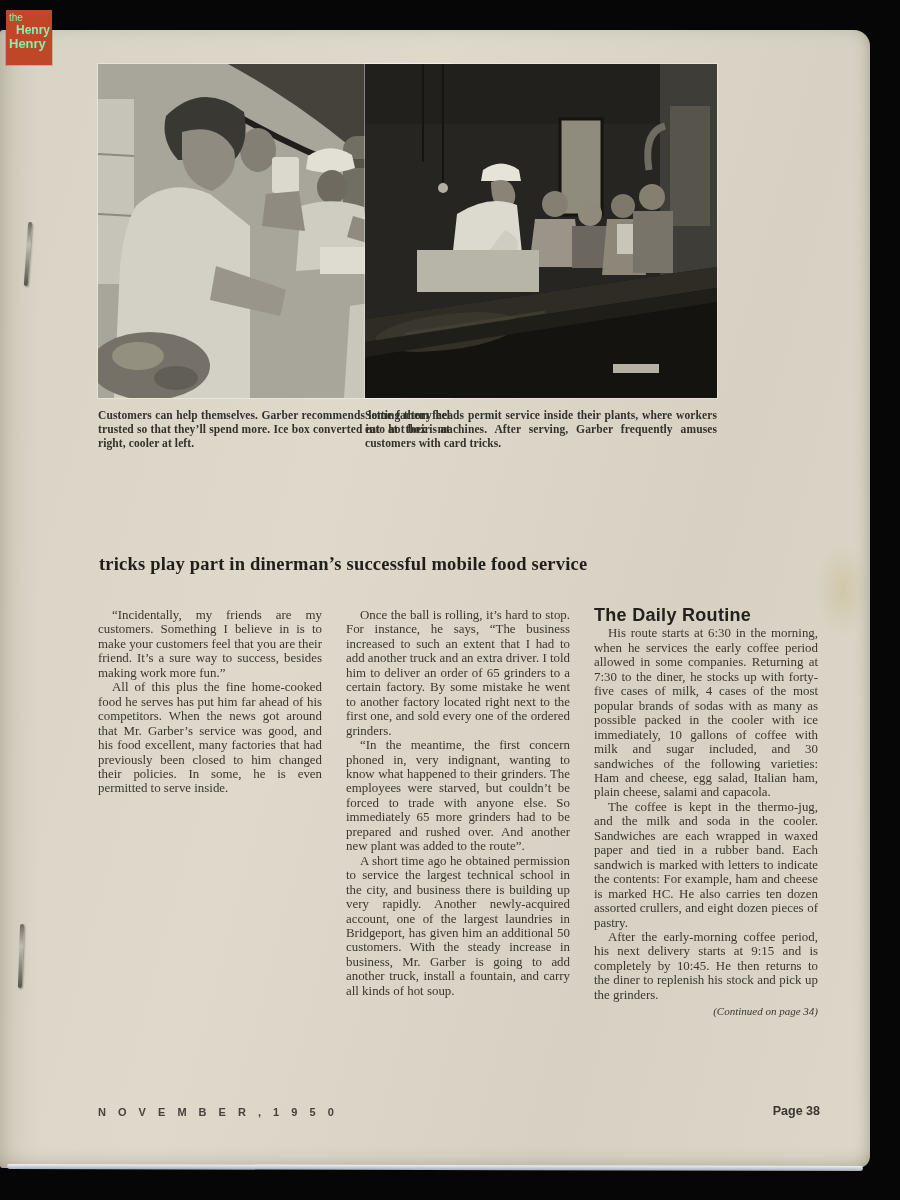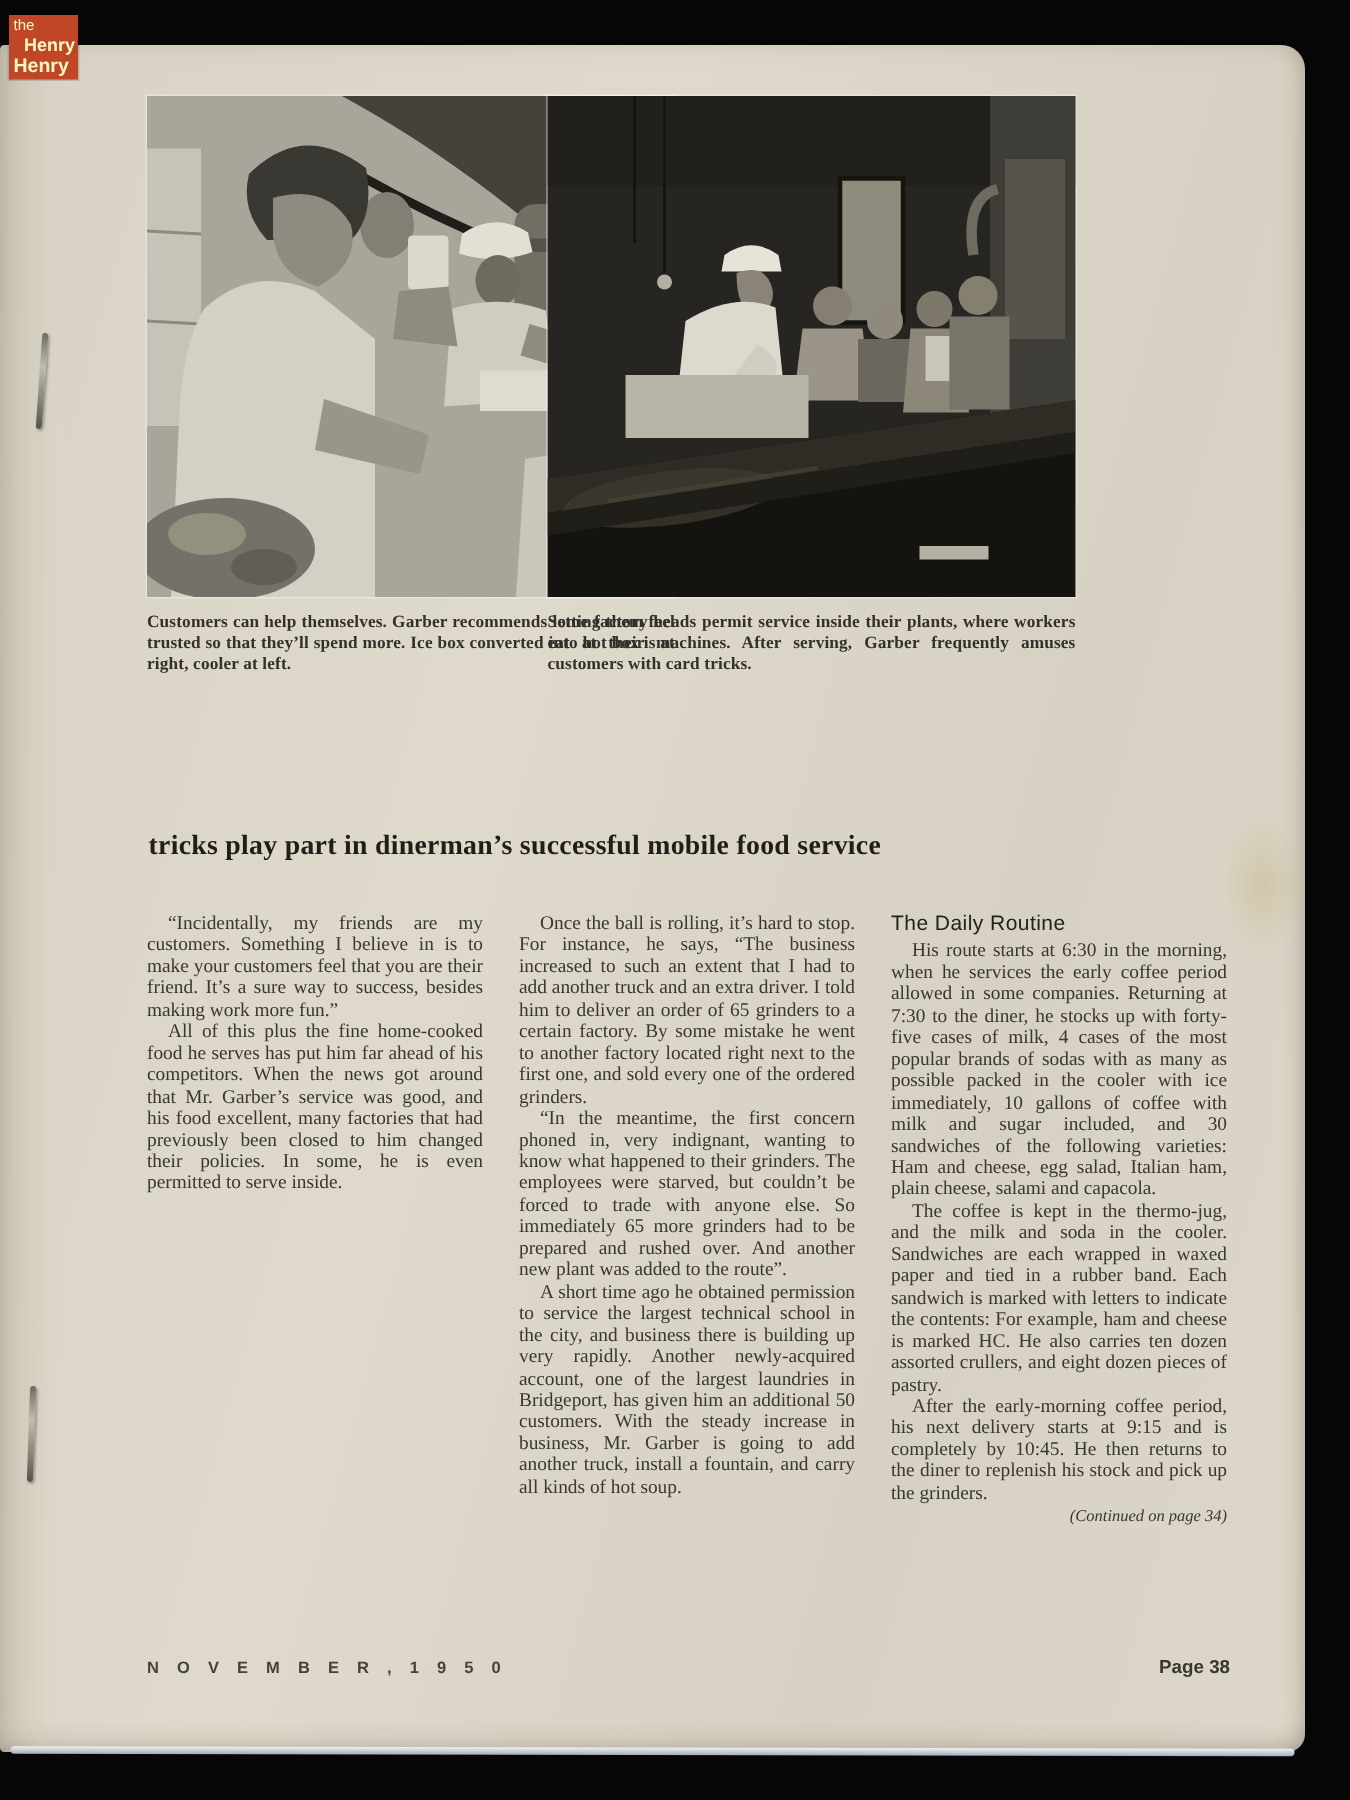--- a/index.html
+++ b/index.html
@@ -10,21 +10,21 @@
          border-radius:3px 16px 12px 3px;
          box-shadow:inset 22px 0 38px -26px rgba(60,50,30,.35),
                     inset -10px 0 16px -10px rgba(60,50,30,.28),
                     inset 0 -12px 20px -12px rgba(60,50,30,.25);}
   .paper::after{content:"";position:absolute;left:805px;top:495px;width:75px;height:130px;
          background:radial-gradient(closest-side,rgba(175,145,60,.20),rgba(175,145,60,0) 72%);
          pointer-events:none;}
   .page-edge{position:absolute;left:7px;top:1165px;width:856px;height:5px;
          background:linear-gradient(#eef1f6,#a6adb9);border-radius:3px;transform:rotate(.12deg);}
   .logo{position:absolute;left:6px;top:10px;width:46px;height:40px;background:#bf4626;
-        color:#fef9c3;font-family:"Liberation Sans",sans-serif;line-height:1;padding:3px 0 0 0;
+        color:#86efac;font-family:"Liberation Sans",sans-serif;line-height:1;padding:3px 0 12px 0;
         box-shadow:0 0 0 1px rgba(0,0,0,.15);}
   .logo .l-the{display:block;font-size:10px;margin:0 0 0 3px;font-weight:400;}
   .logo .l-henry{display:block;font-size:12px;font-weight:700;margin:1px 0 0 10px;}
   .logo .l-ford{display:block;font-size:13px;font-weight:700;margin:1px 0 0 3px;}
   .staple{position:absolute;width:4px;height:64px;border-radius:2px;
         background:linear-gradient(#6e6a5f,#c0bcae 35%,#57544a);
         box-shadow:1px 1px 2px rgba(0,0,0,.35);}
   .staple-1{left:26px;top:222px;transform:rotate(4deg);}
   .staple-2{left:19px;top:924px;transform:rotate(2deg);}
   figure.photo{position:absolute;top:34px;width:352px;height:334px;margin:0;
@@ -42,22 +42,22 @@
         font-family:"Liberation Sans",sans-serif;font-weight:800;font-size:57px;
         letter-spacing:-1.5px;color:#16140f;}
   .subtitle{position:absolute;left:99px;top:524px;margin:0;
         font-family:"Liberation Serif",serif;font-weight:700;font-size:18.5px;
         color:#201e18;letter-spacing:.2px;}
   .body-cols{position:absolute;left:98px;top:578px;width:720px;display:flex;gap:24px;}
   .col{width:224px;font-family:"Liberation Serif",serif;font-size:12.9px;
         line-height:14.45px;text-align:justify;color:#3a372e;}
   .col p{margin:0;}
   .col p.indent{text-indent:14px;}
-  .section-heading{font-family:"Liberation Sans",sans-serif;font-weight:400;
-        font-size:14px;margin:0 0 4px 0;color:#23211b;letter-spacing:.3px;}
+  .section-heading{font-family:"Liberation Sans",sans-serif;font-weight:700;
+        font-size:18px;margin:0 0 4px 0;color:#23211b;letter-spacing:.3px;}
   .continued{text-align:right;font-style:italic;margin-top:2px !important;font-size:11px;}
   .footer-issue{position:absolute;left:98px;top:1076px;
         font-family:"Liberation Sans",sans-serif;font-weight:700;font-size:11px;
         letter-spacing:4.5px;color:#45423a;}
   .footer-page{position:absolute;right:50px;top:1074px;
         font-family:"Liberation Sans",sans-serif;font-weight:700;font-size:12.5px;
         color:#3a372f;}
 </style>
 </head>
 <body>

